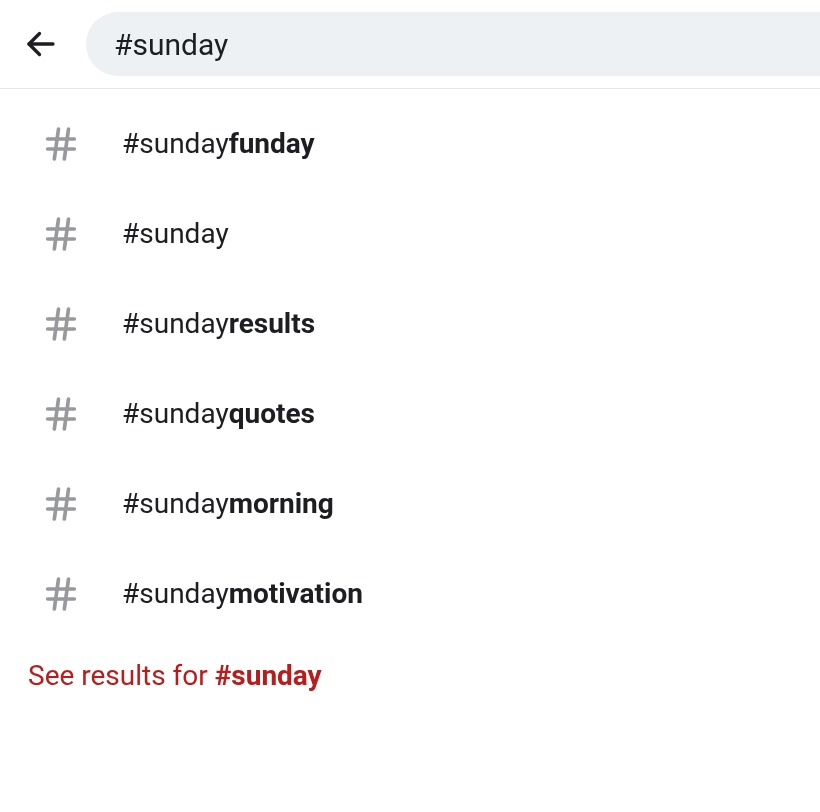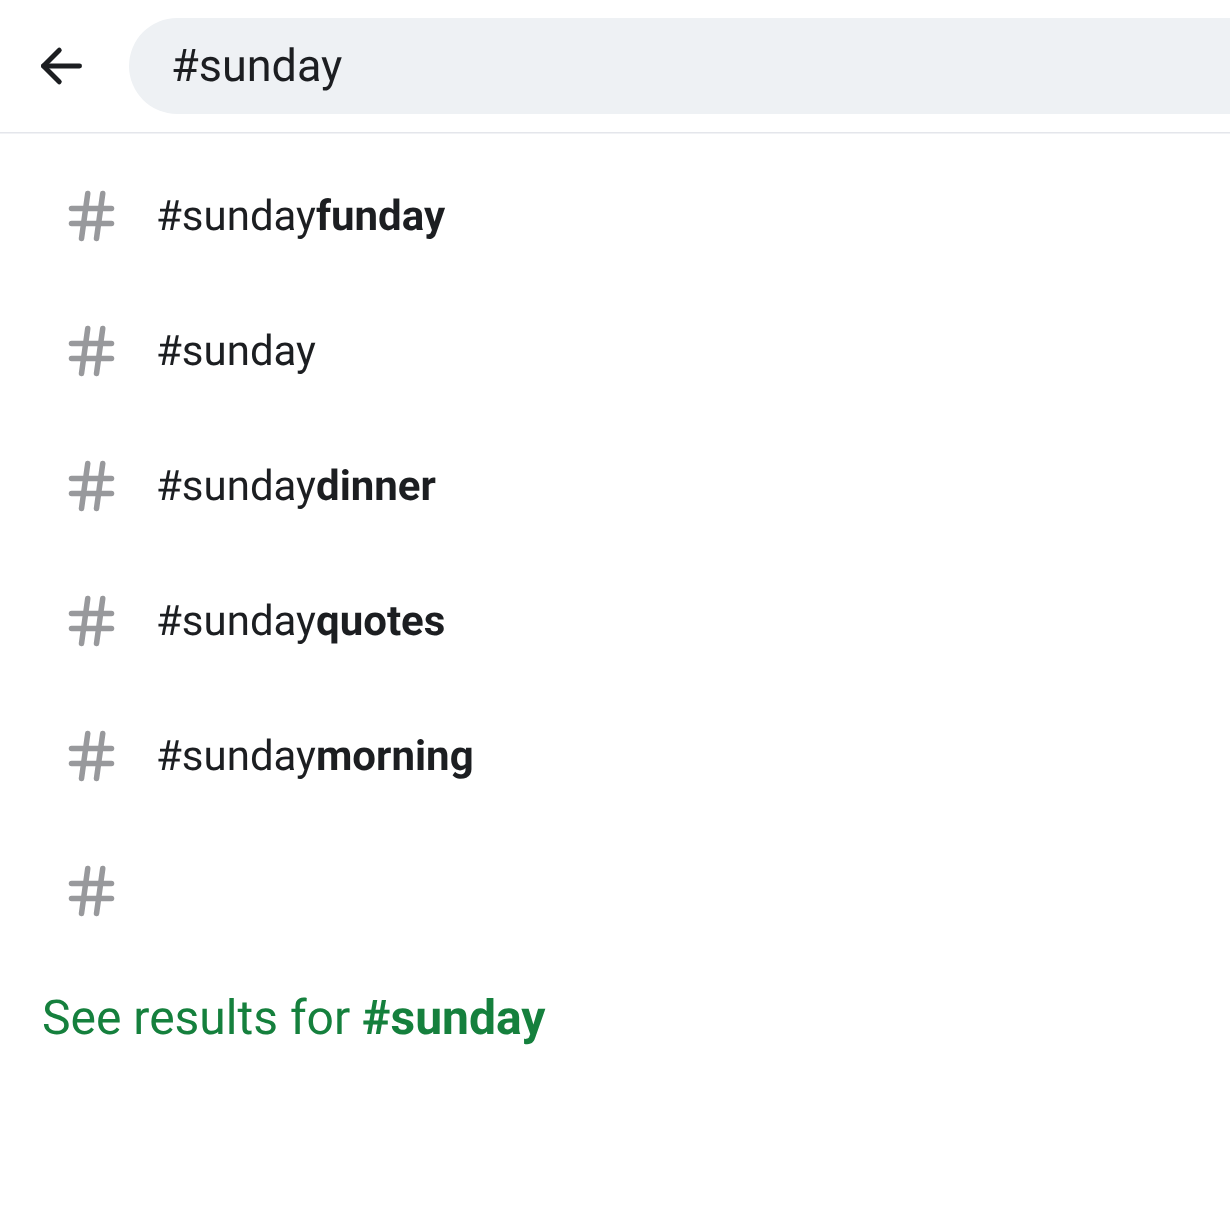--- a/index.html
+++ b/index.html
@@ -47,42 +47,42 @@
       font-weight: 400;
       font-family: inherit;
     }
     .suggestions {
       padding-top: 10px;
     }
     .row {
       display: flex;
       align-items: center;
       padding: 24px 16px 24px 40px;
-      gap: 22px;
+      gap: 40px;
       cursor: pointer;
     }
     .hash-icon {
       width: 42px;
       height: 42px;
       display: flex;
       align-items: center;
       justify-content: center;
       flex-shrink: 0;
     }
     .row-text {
       font-size: 28px;
       color: #1c1e21;
       line-height: 1.2;
     }
     .row-text .prefix { font-weight: 400; }
     .row-text .suffix { font-weight: 700; }
     .see-results {
       padding: 20px 28px 8px 28px;
-      font-size: 32px;
-      color: #15803d;
+      font-size: 28px;
+      color: #b91c1c;
       cursor: pointer;
     }
     .see-results .q { font-weight: 700; }
   </style>
 </head>
 <body>
 
 <div class="header">
   <div class="back-btn">
     <svg width="36" height="36" viewBox="0 0 24 24" fill="none" stroke="#1c1e21" stroke-width="2.2" stroke-linecap="round" stroke-linejoin="round">
@@ -120,21 +120,21 @@
     </div>
     <div class="row">
       <div class="hash-icon">
         <svg width="40" height="40" viewBox="0 0 24 24" fill="none" stroke="#98999c" stroke-width="2.2" stroke-linecap="round" stroke-linejoin="round">
           <line x1="4" y1="9" x2="20" y2="9"></line>
           <line x1="4" y1="15" x2="20" y2="15"></line>
           <line x1="10.5" y1="3" x2="8" y2="21"></line>
           <line x1="16.5" y1="3" x2="14" y2="21"></line>
         </svg>
       </div>
-      <div class="row-text"><span class="prefix">#sunday</span><span class="suffix">dinner</span></div>
+      <div class="row-text"><span class="prefix">#sunday</span><span class="suffix">results</span></div>
     </div>
     <div class="row">
       <div class="hash-icon">
         <svg width="40" height="40" viewBox="0 0 24 24" fill="none" stroke="#98999c" stroke-width="2.2" stroke-linecap="round" stroke-linejoin="round">
           <line x1="4" y1="9" x2="20" y2="9"></line>
           <line x1="4" y1="15" x2="20" y2="15"></line>
           <line x1="10.5" y1="3" x2="8" y2="21"></line>
           <line x1="16.5" y1="3" x2="14" y2="21"></line>
         </svg>
       </div>
@@ -153,18 +153,19 @@
     </div>
     <div class="row">
       <div class="hash-icon">
         <svg width="40" height="40" viewBox="0 0 24 24" fill="none" stroke="#98999c" stroke-width="2.2" stroke-linecap="round" stroke-linejoin="round">
           <line x1="4" y1="9" x2="20" y2="9"></line>
           <line x1="4" y1="15" x2="20" y2="15"></line>
           <line x1="10.5" y1="3" x2="8" y2="21"></line>
           <line x1="16.5" y1="3" x2="14" y2="21"></line>
         </svg>
       </div>
+      <div class="row-text"><span class="prefix">#sunday</span><span class="suffix">motivation</span></div>
     </div>
   </div>
 
 <div class="see-results">
   <span>See results for </span><span class="q">#sunday</span>
 </div>
 
 </body></html>

